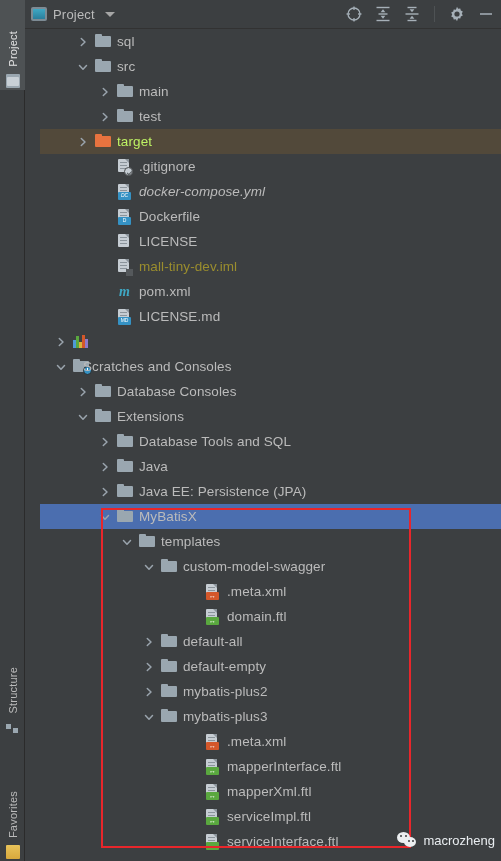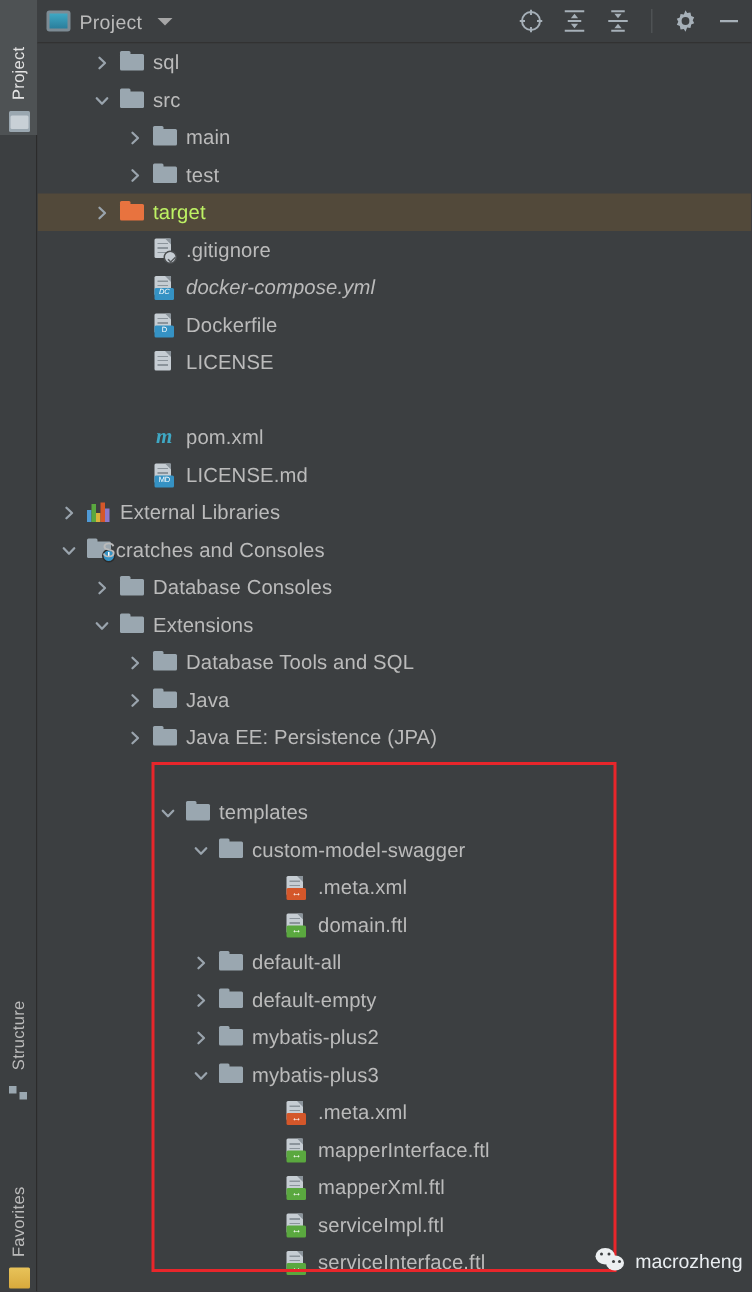--- a/index.html
+++ b/index.html
@@ -106,20 +106,21 @@
     position: absolute; top: 29px; left: 0; right: 0; bottom: 0;
     background: #3c3f41;
     overflow: hidden;
   }
   .row {
     position: relative;
     height: 25px;
     display: flex; align-items: center;
     white-space: nowrap;
     cursor: default;
+    margin-left: 15px;
   }
   .row.selected { background: #4b6eaf; }
   .row.excluded-bg { background: #52493a; }
   .arrow {
     position: absolute;
     width: 14px; height: 14px;
     display: flex; align-items: center; justify-content: center;
   }
   .arrow svg { display:block; }
   .ico { position: absolute; width: 17px; height: 16px; }
@@ -430,20 +431,30 @@
         </div>
         <div class="row" style="top: 200px; position: absolute; left: 0px; right: 0px;">
           <div class="ico" style="left: 77px;">
             <div class="fileicon">
               <div class="page"></div>
               <div class="lines"></div>
             </div>
           </div>
           <div class="label" style="left: 99px;">LICENSE</div>
         </div>
+        <div class="row" style="top: 225px; position: absolute; left: 0px; right: 0px;">
+          <div class="ico" style="left: 77px;">
+            <div class="fileicon">
+              <div class="page"></div>
+              <div class="lines"></div>
+              <div class="imlbadge"></div>
+            </div>
+          </div>
+          <div class="label ignored" style="left: 99px;">mall-tiny-dev.iml</div>
+        </div>
         <div class="row" style="top: 250px; position: absolute; left: 0px; right: 0px;">
           <div class="ico" style="left: 77px;">
             <div class="micon">m</div>
           </div>
           <div class="label" style="left: 99px;">pom.xml</div>
         </div>
         <div class="row" style="top: 275px; position: absolute; left: 0px; right: 0px;">
           <div class="ico" style="left: 77px;">
             <div class="fileicon">
               <div class="page"></div>
@@ -463,21 +474,20 @@
           </div>
           <div class="ico" style="left: 33px;">
             <div class="barsicon">
               <i style="left:0px;height:8px;background:#4f9ad6;"></i>
               <i style="left:3px;height:12px;background:#5aa83f;"></i>
               <i style="left:6px;height:6px;background:#d8b23c;"></i>
               <i style="left:9px;height:13px;background:#d4572a;"></i>
               <i style="left:12px;height:9px;background:#8d78c9;"></i>
             </div>
           </div>
-          <div class="label" style="left: 55px;">External Libraries</div>
         </div>
         <div class="row" style="top: 325px; position: absolute; left: 0px; right: 0px;">
           <div class="arrow" style="left: 14px;">
             <svg width="12" height="12" viewBox="0 0 12 12">
               <polyline points="2.5,4.5 6,8.2 9.5,4.5" fill="none" stroke="#9aa4ad" stroke-width="1.5" stroke-linecap="round" stroke-linejoin="round"></polyline>
             </svg>
           </div>
           <div class="ico" style="left: 33px;">
             <div class="folder">
               <div class="tab"></div>
@@ -549,20 +559,34 @@
               <polyline points="4.3,2.5 8,6 4.3,9.5" fill="none" stroke="#9aa4ad" stroke-width="1.5" stroke-linecap="round" stroke-linejoin="round"></polyline>
             </svg>
           </div>
           <div class="ico" style="left: 77px;">
             <div class="folder">
               <div class="tab"></div>
               <div class="body"></div>
             </div>
           </div>
           <div class="label" style="left: 99px;">Java EE: Persistence (JPA)</div>
+        </div>
+        <div class="row selected" style="top: 475px; position: absolute; left: 0px; right: 0px;">
+          <div class="arrow" style="left: 58px;">
+            <svg width="12" height="12" viewBox="0 0 12 12">
+              <polyline points="2.5,4.5 6,8.2 9.5,4.5" fill="none" stroke="#9aa4ad" stroke-width="1.5" stroke-linecap="round" stroke-linejoin="round"></polyline>
+            </svg>
+          </div>
+          <div class="ico" style="left: 77px;">
+            <div class="folder">
+              <div class="tab"></div>
+              <div class="body"></div>
+            </div>
+          </div>
+          <div class="label" style="left: 99px;">MyBatisX</div>
         </div>
         <div class="row" style="top: 500px; position: absolute; left: 0px; right: 0px;">
           <div class="arrow" style="left: 80px;">
             <svg width="12" height="12" viewBox="0 0 12 12">
               <polyline points="2.5,4.5 6,8.2 9.5,4.5" fill="none" stroke="#9aa4ad" stroke-width="1.5" stroke-linecap="round" stroke-linejoin="round"></polyline>
             </svg>
           </div>
           <div class="ico" style="left: 99px;">
             <div class="folder">
               <div class="tab"></div>

